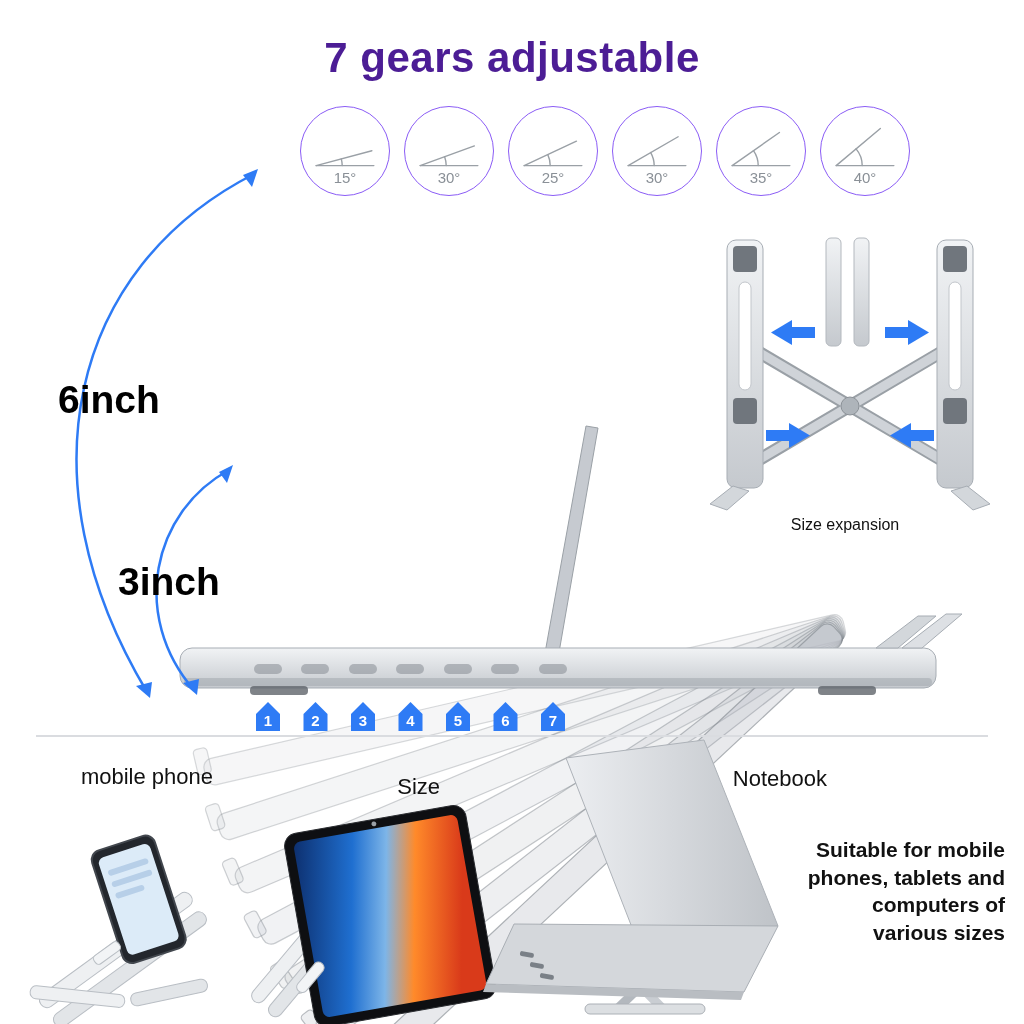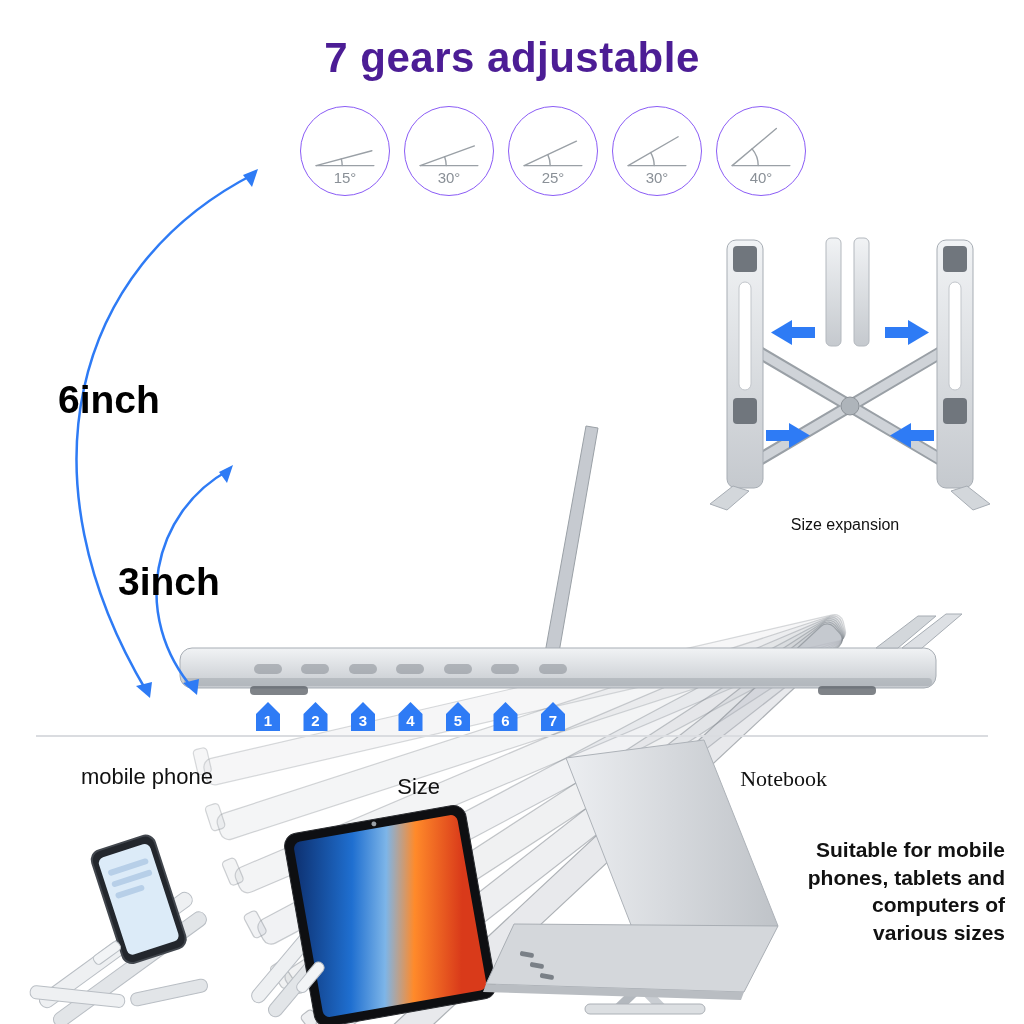--- a/index.html
+++ b/index.html
@@ -14,21 +14,21 @@
   .angle-glyph{margin-top:4px;}
   .angle-label{font-size:15px;color:#8a9097;margin-top:-4px;}
   .inch-label{font-size:39px;font-weight:bold;color:#000;}
   .lbl-6inch{left:58px;top:378px;}
   .lbl-3inch{left:118px;top:560px;}
   .size-exp-label{left:745px;top:516px;width:200px;text-align:center;font-size:16px;color:#111;}
   .divider{position:absolute;z-index:2;left:36px;top:735px;width:952px;height:2px;background:#dadce0;}
   .use-label{font-size:22px;color:#111;text-align:right;}
   .lbl-mobile{left:38px;top:764px;width:175px;}
   .lbl-flat{left:300px;top:774px;width:140px;}
-  .lbl-notebook{left:642px;top:766px;width:185px;font-family:Liberation Serif, serif;}
+  .lbl-notebook{left:642px;top:766px;width:185px;}
   .suitability{left:797px;top:836px;width:208px;font-size:21px;font-weight:600;line-height:1.32;color:#111;text-align:right;}
   .panel{fill:#b7bcc3;stroke:#81878e;stroke-width:1.2;}
   .ag{stroke:#9aa0a6;stroke-width:1.5;fill:none;stroke-linecap:round;}
   svg text{font-family:"Liberation Sans", sans-serif;}
 </style>
 </head>
 <body>
 
 <div class="canvas">
 
@@ -247,20 +247,28 @@
       <svg class="angle-glyph" width="80" height="52" viewBox="0 0 86 52">
         <path class="ag" d="M12 46 L74 46"></path>
           <path class="ag" d="M12 46 L65.7 15.0"></path>
           <path class="ag" d="M40 46 A 28 28 0 0 0 36.2 32.0"></path>
       </svg>
       <div class="angle-label">30°</div>
     </div>
     <div class="angle-circle">
       <svg class="angle-glyph" width="80" height="52" viewBox="0 0 86 52">
         <path class="ag" d="M12 46 L74 46"></path>
+          <path class="ag" d="M12 46 L62.8 10.4"></path>
+          <path class="ag" d="M40 46 A 28 28 0 0 0 34.9 29.9"></path>
+      </svg>
+      <div class="angle-label">35°</div>
+    </div>
+    <div class="angle-circle">
+      <svg class="angle-glyph" width="80" height="52" viewBox="0 0 86 52">
+        <path class="ag" d="M12 46 L74 46"></path>
           <path class="ag" d="M12 46 L59.5 6.1"></path>
           <path class="ag" d="M40 46 A 28 28 0 0 0 33.4 28.0"></path>
       </svg>
       <div class="angle-label">40°</div>
     </div>
   </div>
 
   <div class="txt inch-label lbl-6inch">6inch</div>
   <div class="txt inch-label lbl-3inch">3inch</div>
   <div class="txt size-exp-label">Size expansion</div>

